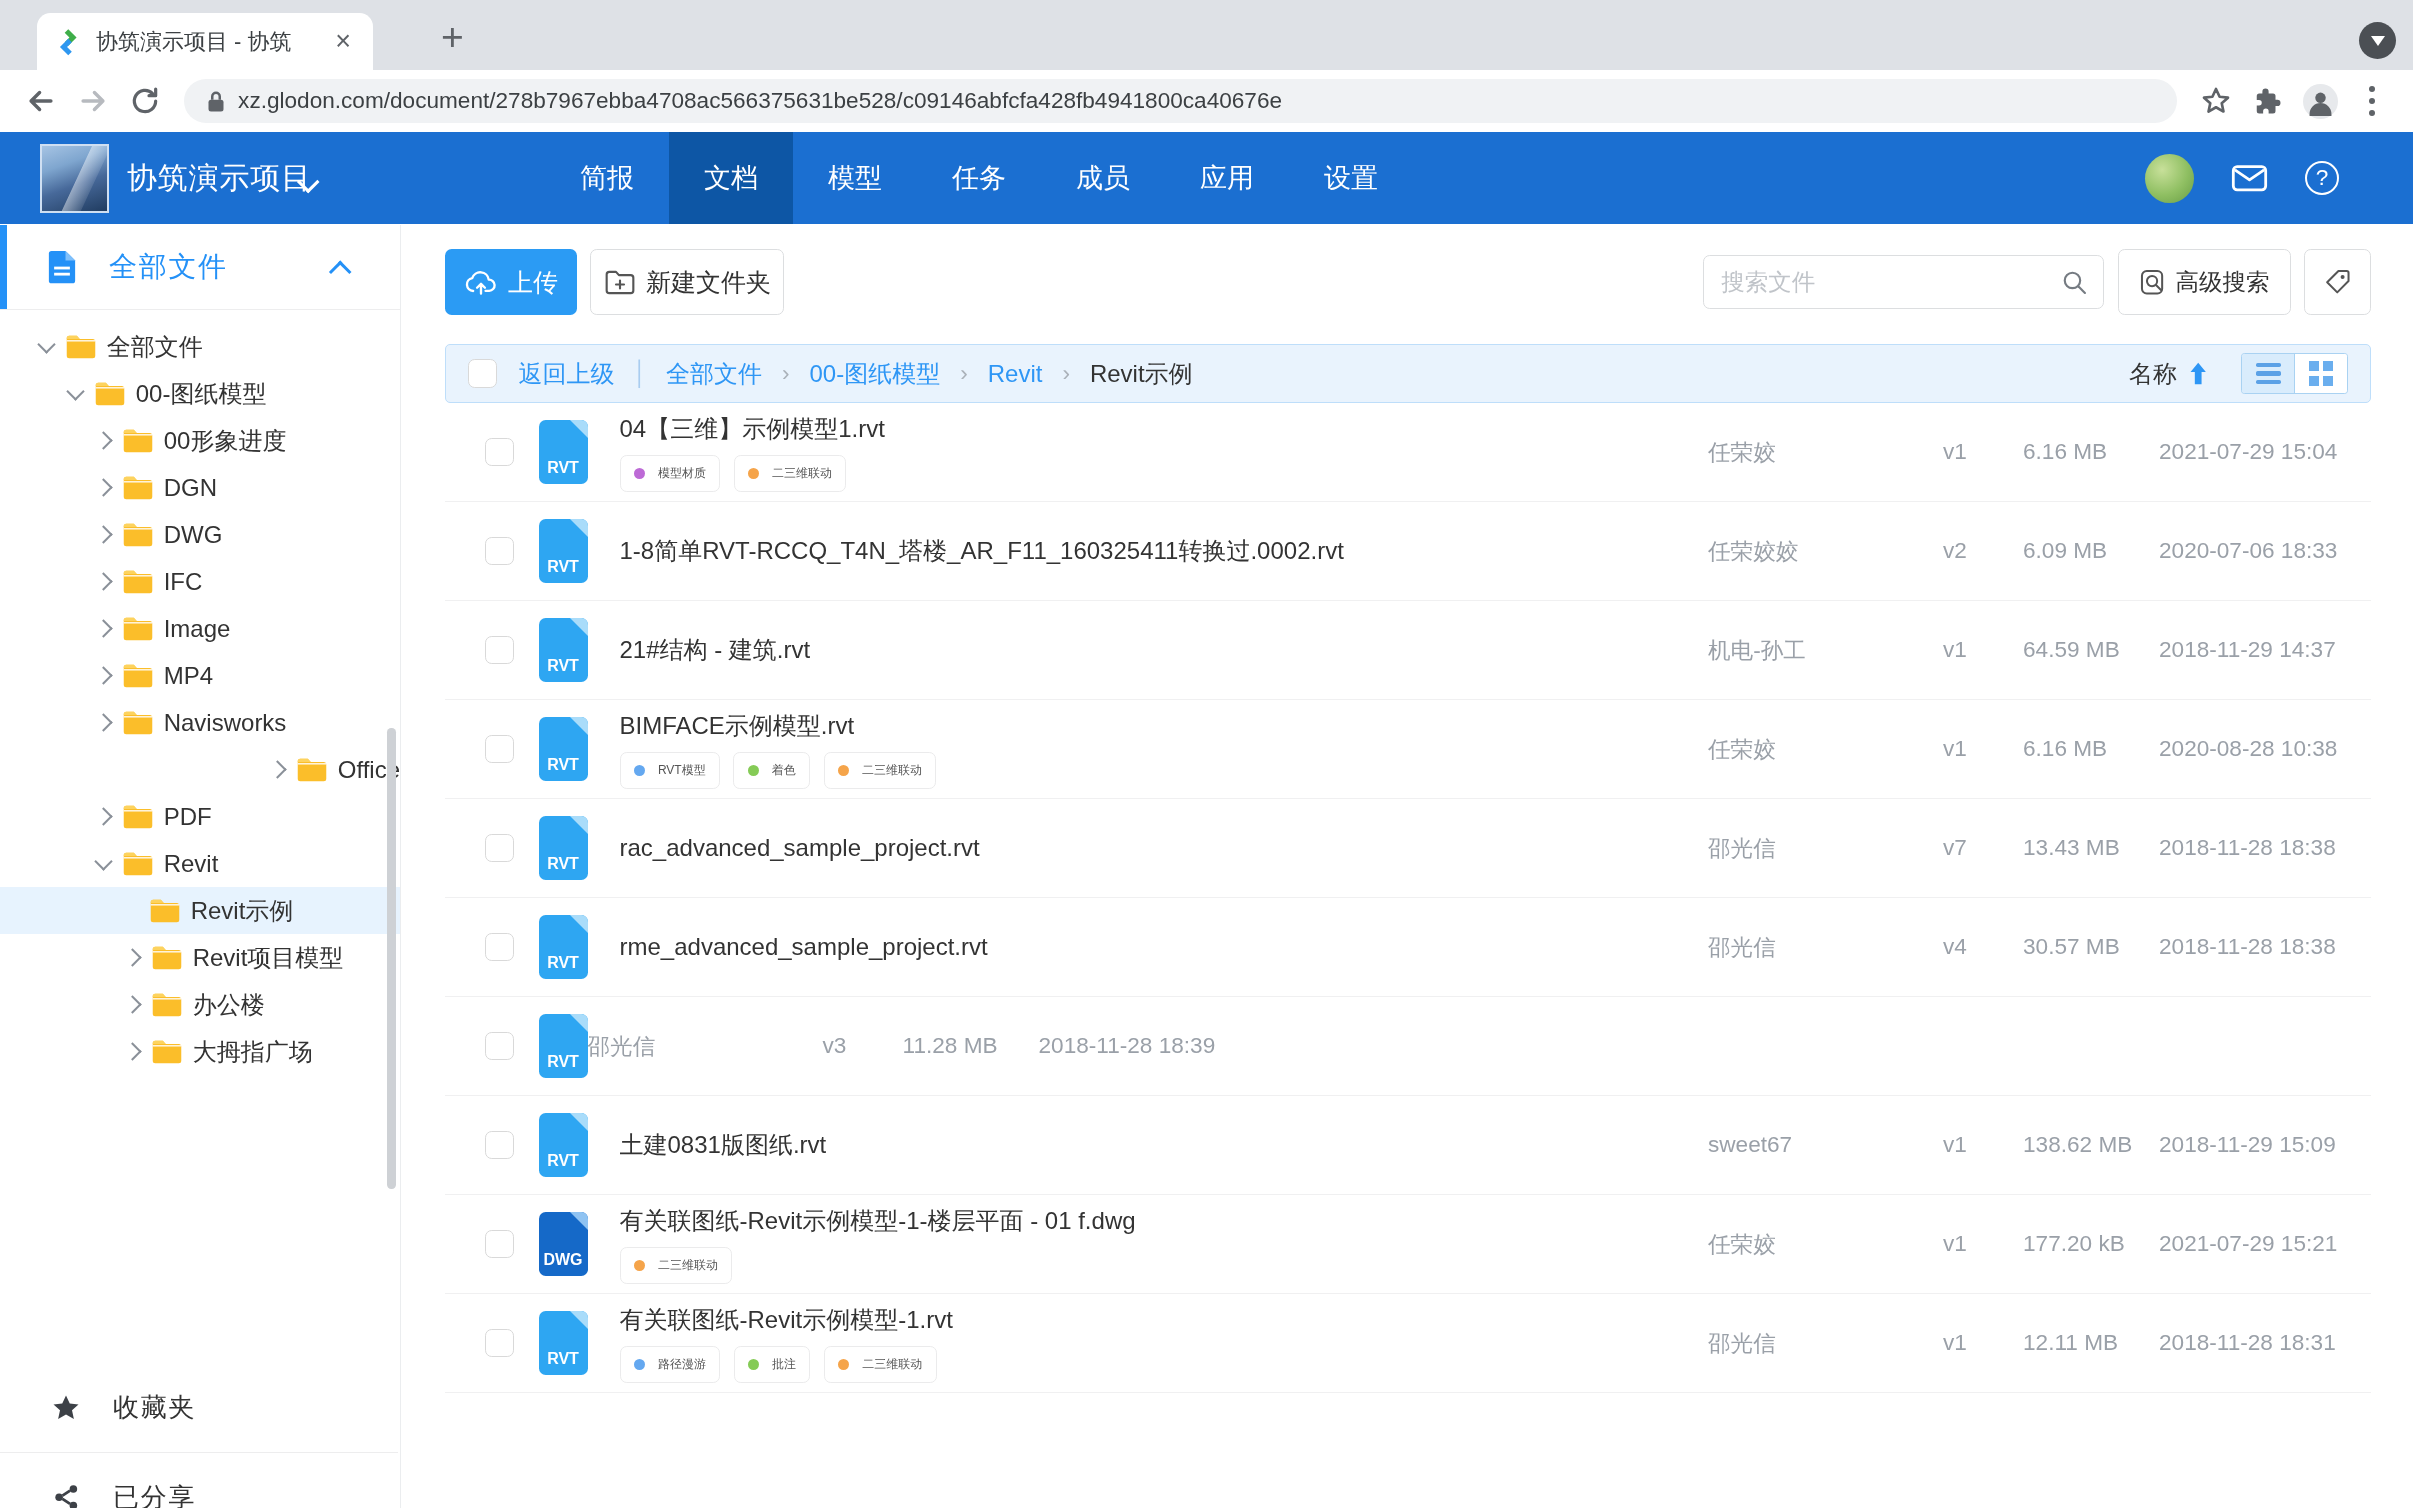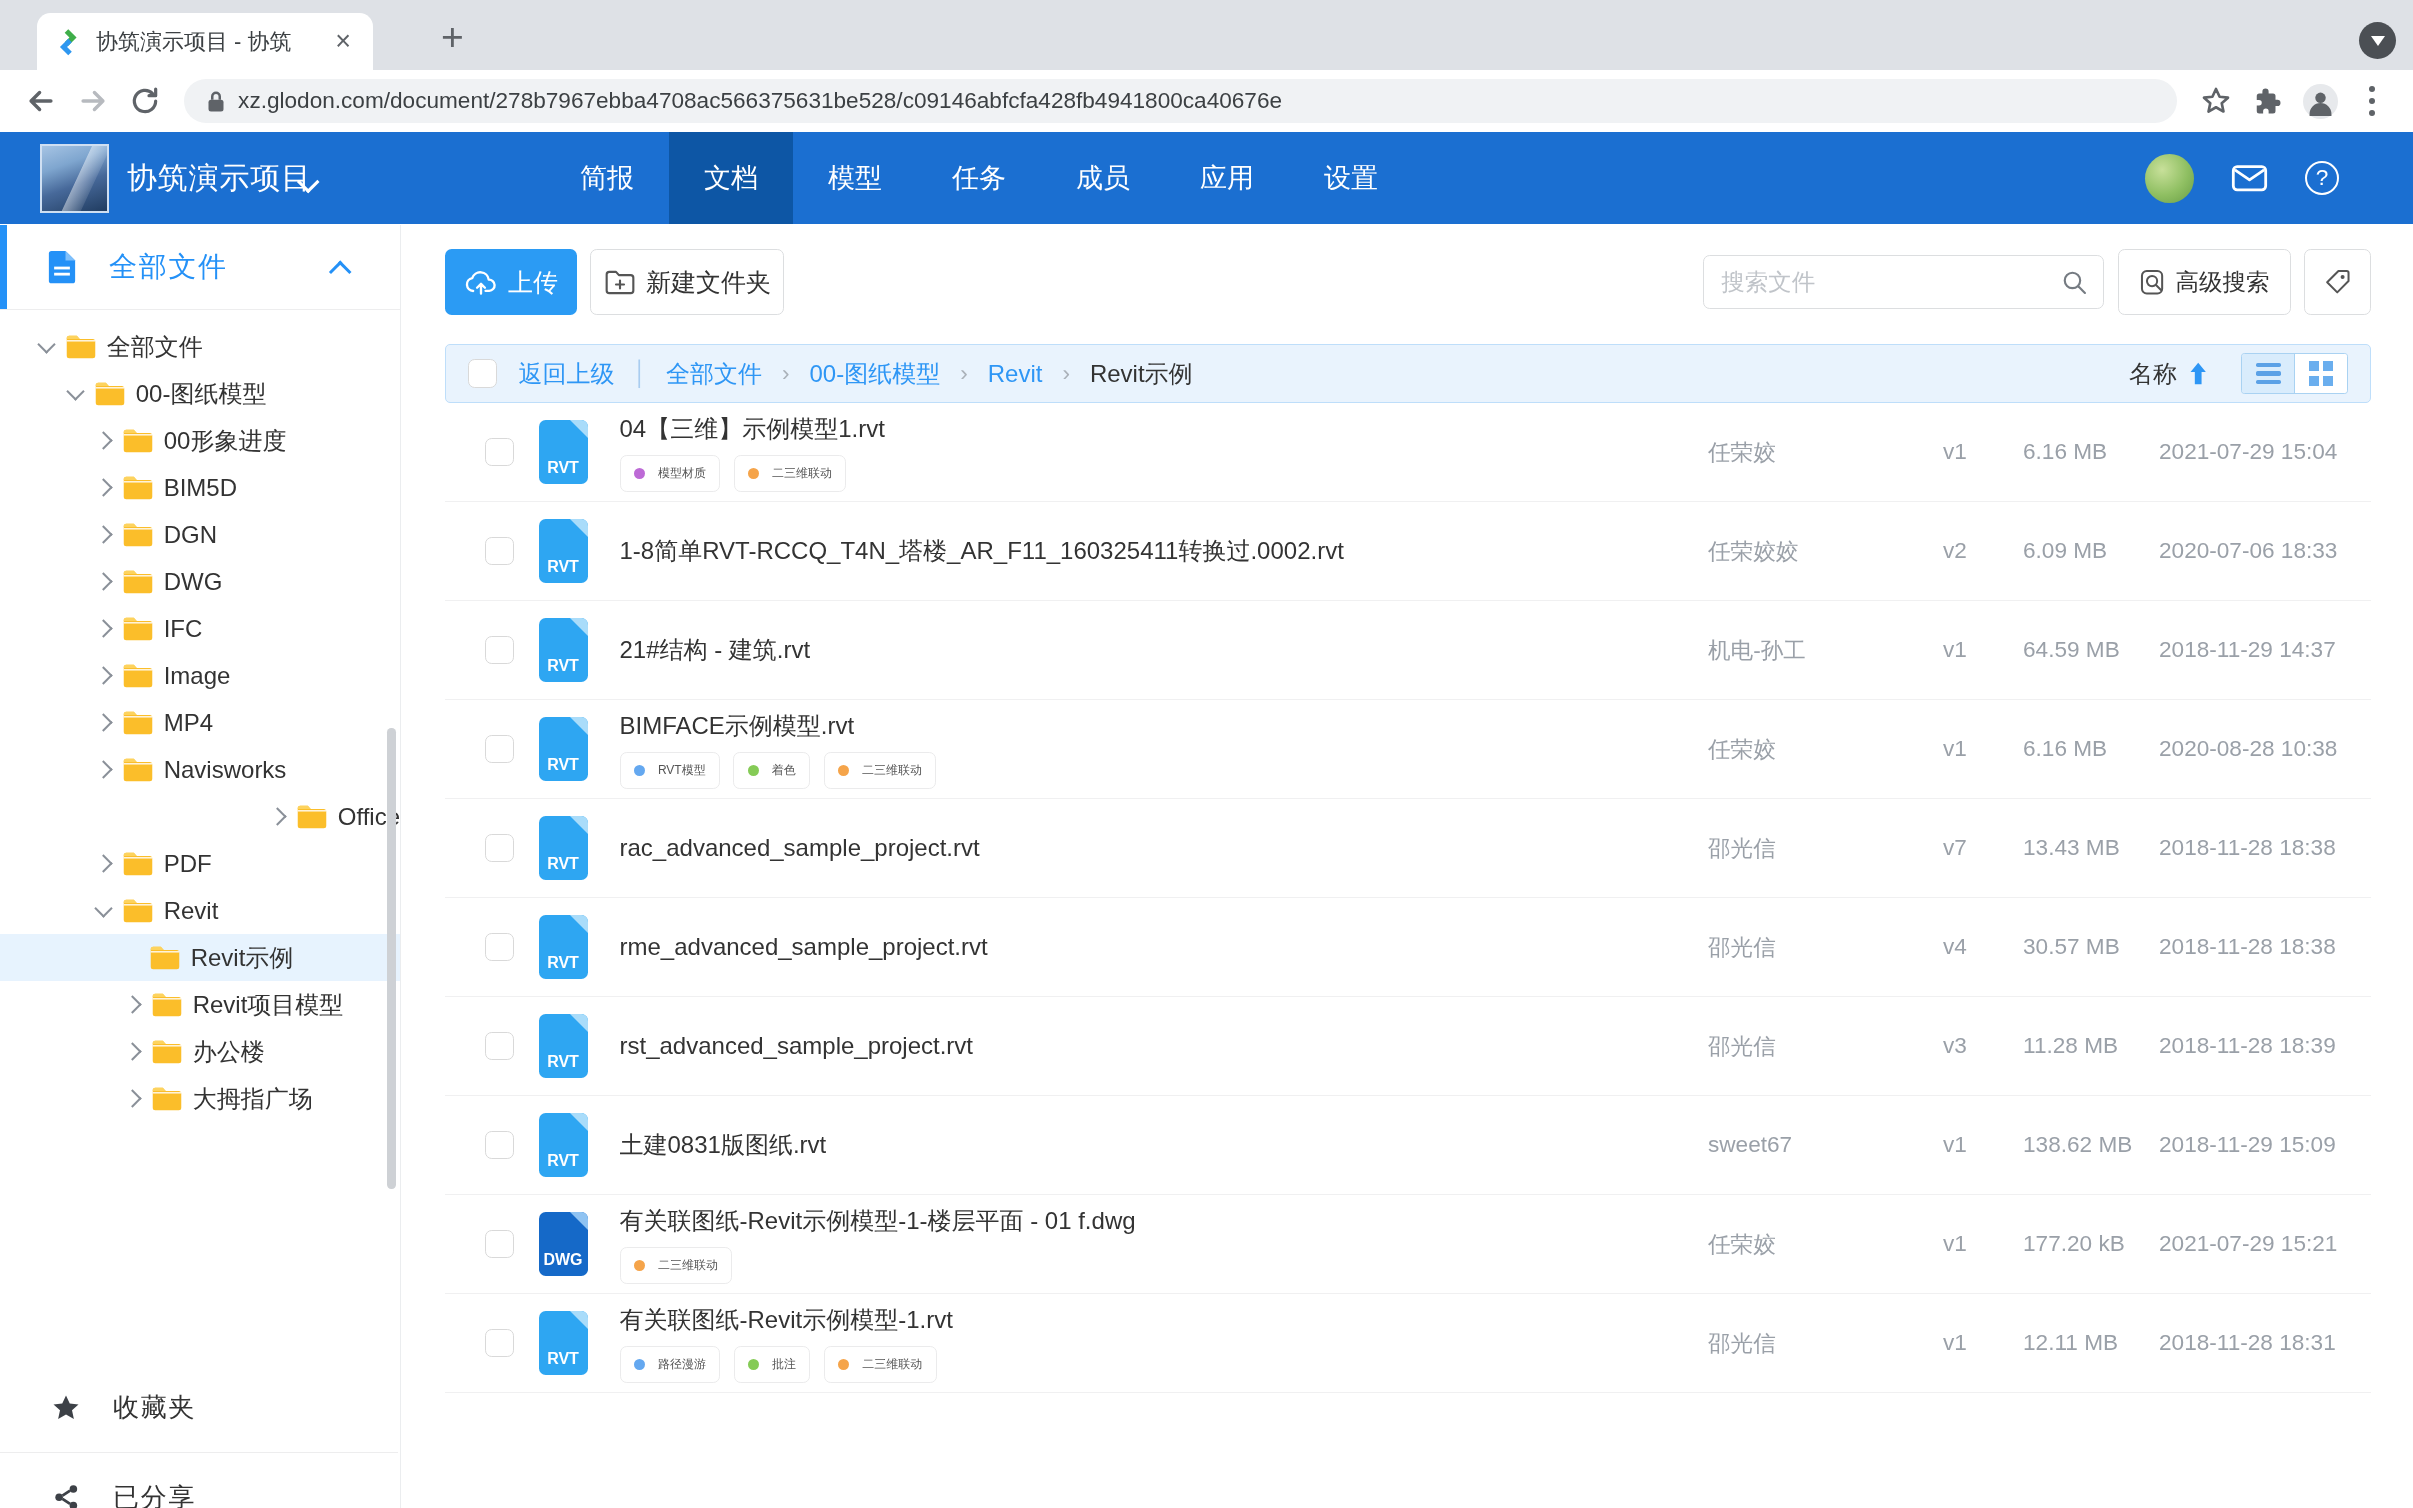--- a/index.html
+++ b/index.html
@@ -263,31 +263,20 @@
         </div>
         <div class="tree-row" style="padding-left: 97px;">
           <i class="chev right"></i>
           <span class="tree-folder">
             <svg width="32" height="26" viewBox="0 0 38 31">
               <path d="M2 5a3 3 0 0 1 3-3h9l3.5 4H33a3 3 0 0 1 3 3v17a3 3 0 0 1-3 3H5a3 3 0 0 1-3-3z" fill="#FBBE2A"></path>
               <path d="M2 5a3 3 0 0 1 3-3h9l3.5 4H2z" fill="#FDD35E"></path>
               <rect x="2" y="7.2" width="34" height="1.8" fill="#fff" opacity=".85"></rect>
             </svg>
           </span>
-          <span>BIM5D</span>
-        </div>
-        <div class="tree-row" style="padding-left: 97px;">
-          <i class="chev right"></i>
-          <span class="tree-folder">
-            <svg width="32" height="26" viewBox="0 0 38 31">
-              <path d="M2 5a3 3 0 0 1 3-3h9l3.5 4H33a3 3 0 0 1 3 3v17a3 3 0 0 1-3 3H5a3 3 0 0 1-3-3z" fill="#FBBE2A"></path>
-              <path d="M2 5a3 3 0 0 1 3-3h9l3.5 4H2z" fill="#FDD35E"></path>
-              <rect x="2" y="7.2" width="34" height="1.8" fill="#fff" opacity=".85"></rect>
-            </svg>
-          </span>
           <span>DGN</span>
         </div>
         <div class="tree-row" style="padding-left: 97px;">
           <i class="chev right"></i>
           <span class="tree-folder">
             <svg width="32" height="26" viewBox="0 0 38 31">
               <path d="M2 5a3 3 0 0 1 3-3h9l3.5 4H33a3 3 0 0 1 3 3v17a3 3 0 0 1-3 3H5a3 3 0 0 1-3-3z" fill="#FBBE2A"></path>
               <path d="M2 5a3 3 0 0 1 3-3h9l3.5 4H2z" fill="#FDD35E"></path>
               <rect x="2" y="7.2" width="34" height="1.8" fill="#fff" opacity=".85"></rect>
             </svg>
@@ -640,23 +629,20 @@
           <span class="fver">v4</span>
           <span class="fsize">30.57 MB</span>
           <span class="fdate">2018-11-28 18:38</span>
         </div>
         <div class="frow">
           <span class="checkbox"></span>
           <span class="ficon" style="background: rgb(46, 166, 242); --fold: #a9dcfa; font-size: 16px;">
             <i></i>
             <span>RVT</span>
           </span>
-          <div class="fmain">
-            <div class="fname">rst_advanced_sample_project.rvt</div>
-          </div>
           <span class="fowner">邵光信</span>
           <span class="fver">v3</span>
           <span class="fsize">11.28 MB</span>
           <span class="fdate">2018-11-28 18:39</span>
         </div>
         <div class="frow">
           <span class="checkbox"></span>
           <span class="ficon" style="background: rgb(46, 166, 242); --fold: #a9dcfa; font-size: 16px;">
             <i></i>
             <span>RVT</span>

